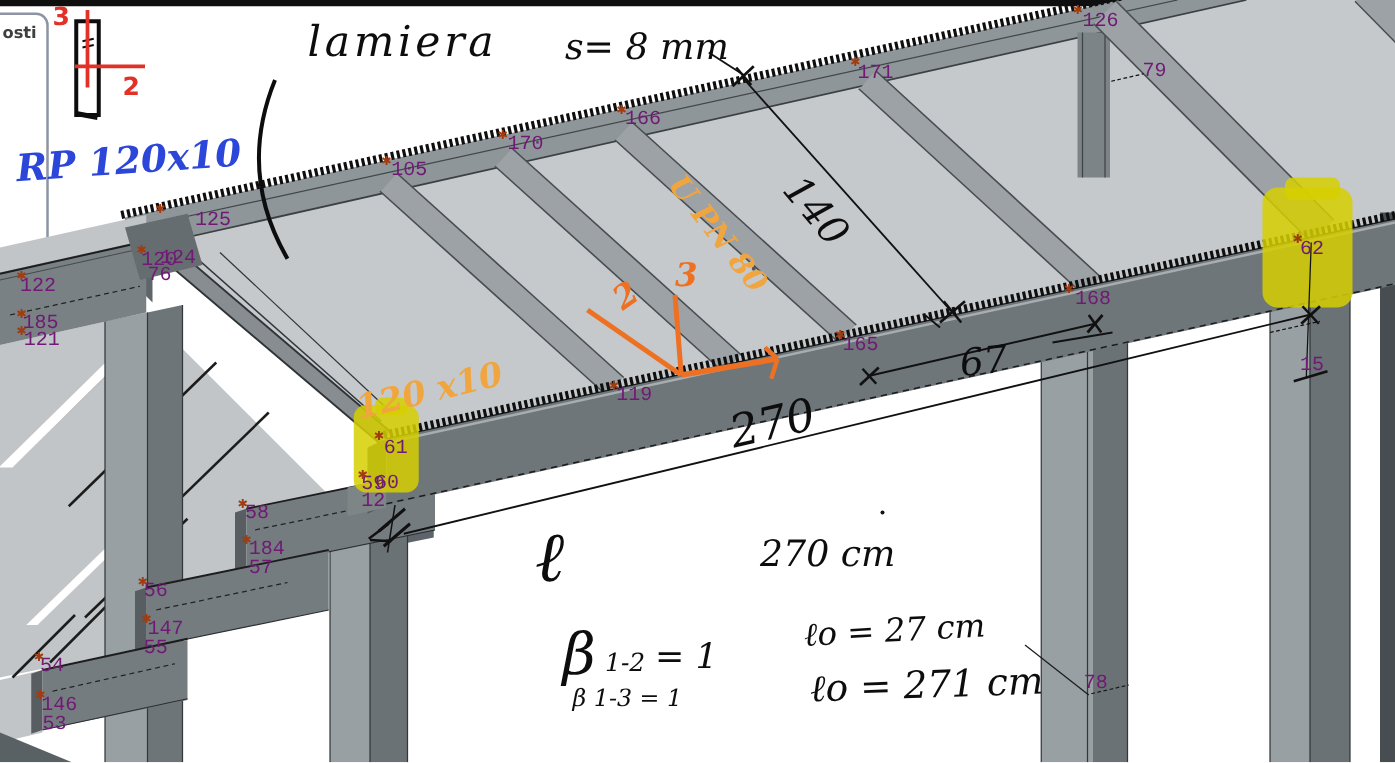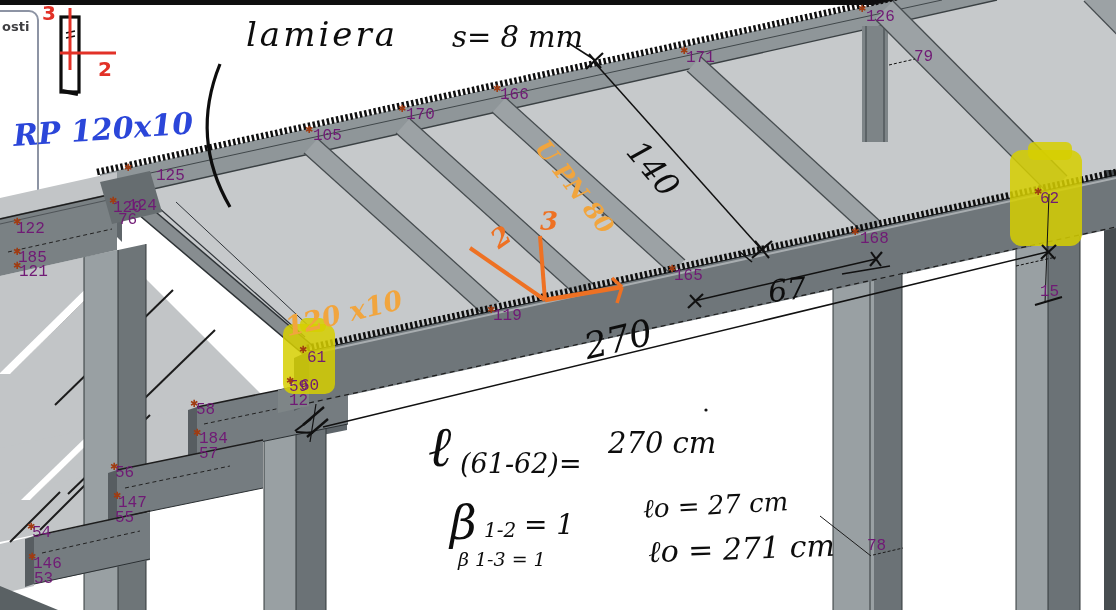--- a/index.html
+++ b/index.html
@@ -302,21 +302,20 @@
   <span class="abs hw" style="left:648px;top:133px;font-size:32px;transform:rotate(50deg);transform-origin:left top;">140</span>
   <span class="abs hw" style="left:768px;top:272px;font-size:30px;transform:rotate(-6deg);">67</span>
   <span class="abs hw" style="left:580px;top:327px;font-size:36px;transform:rotate(-13deg);transform-origin:left top;">270</span>
 
   <span class="abs hw orange" style="left:552px;top:134px;font-size:24px;transform:rotate(52deg);transform-origin:left top;">U PN 80</span>
   <span class="abs hw orange" style="left:282px;top:312px;font-size:27px;transform:rotate(-13.5deg);transform-origin:left top;">120 x10</span>
   <span class="abs hw oaxis" style="left:540px;top:206px;font-size:26px;">3</span>
   <span class="abs hw oaxis" style="left:492px;top:222px;font-size:26px;transform:rotate(-35deg);">2</span>
 
   <span class="abs hw" style="left:428px;top:414px;font-size:56px;">ℓ</span>
-  <span class="abs hw" style="left:460px;top:448px;font-size:27px;">(61-62)=</span>
   <span class="abs hw" style="left:608px;top:426px;font-size:29px;">270 cm</span>
   <span class="abs hw" style="left:450px;top:496px;font-size:46px;">β</span>
   <span class="abs hw" style="left:484px;top:518px;font-size:20px;">1-2</span>
   <span class="abs hw" style="left:524px;top:508px;font-size:28px;">= 1</span>
   <span class="abs hw" style="left:458px;top:548px;font-size:19px;">β 1-3 = 1</span>
   <span class="abs hw" style="left:643px;top:490px;font-size:26px;transform:rotate(-3deg);">ℓo = 27  cm</span>
   <span class="abs hw" style="left:648px;top:531px;font-size:30px;transform:rotate(-2deg);">ℓo = 271 cm</span>
 </div>
 
 </body></html>

